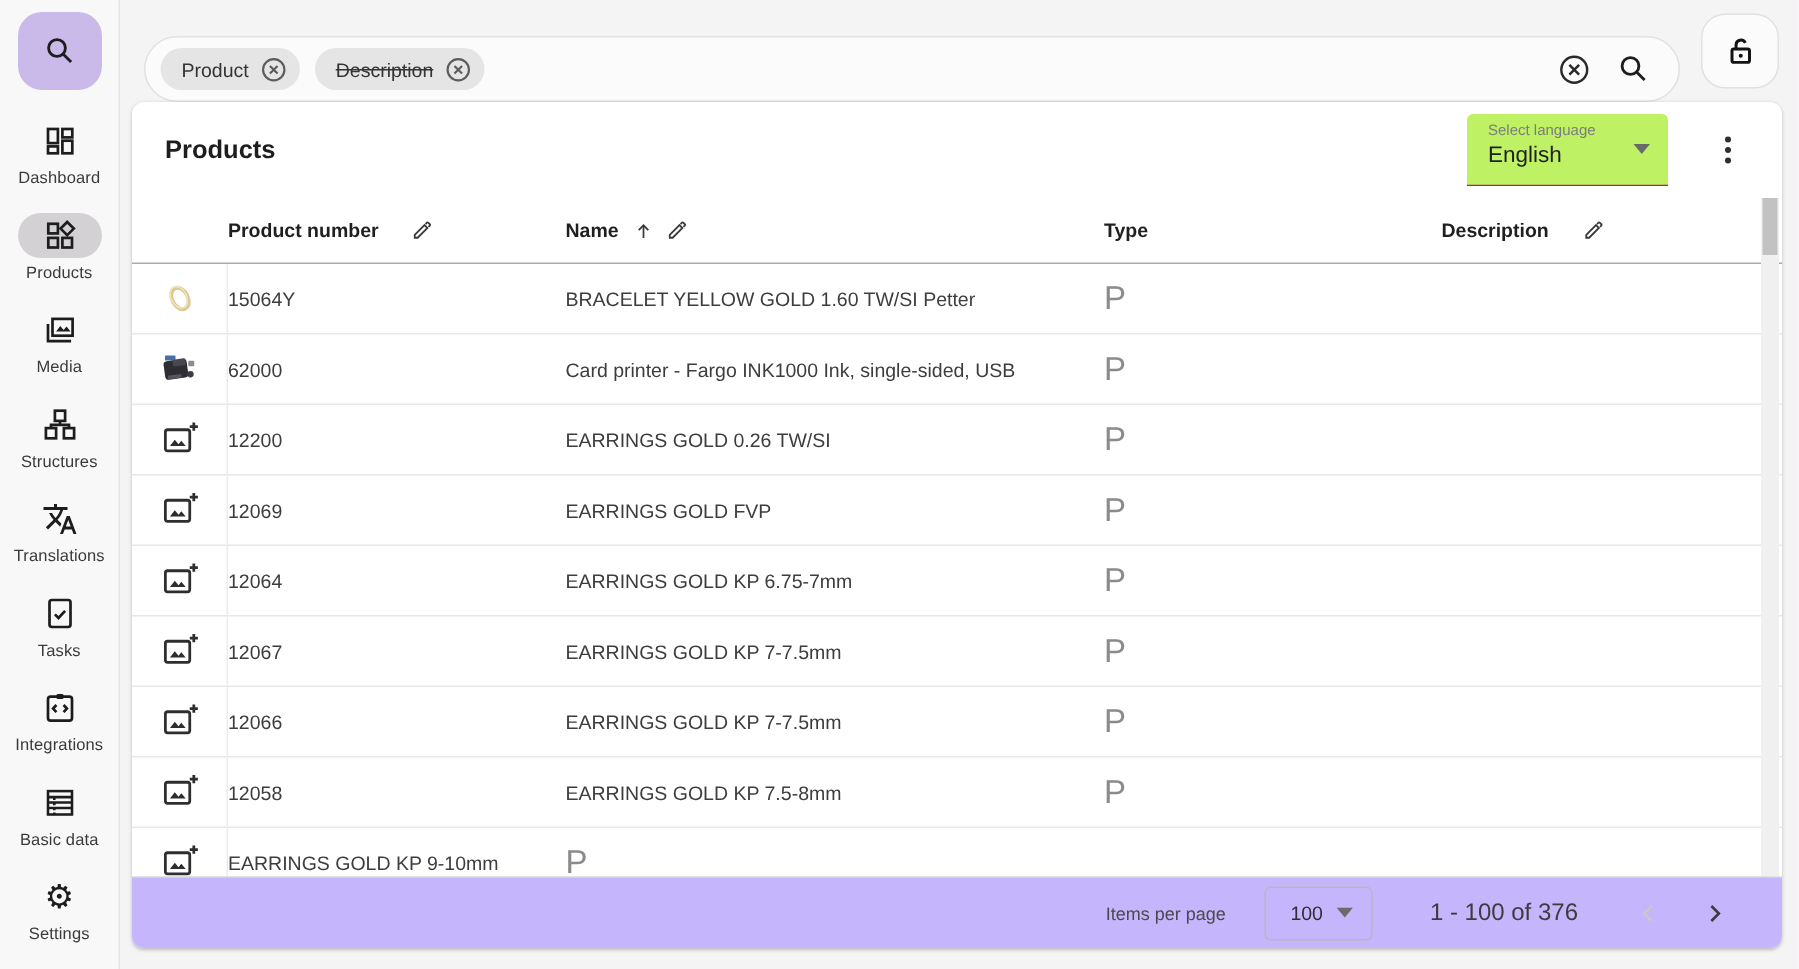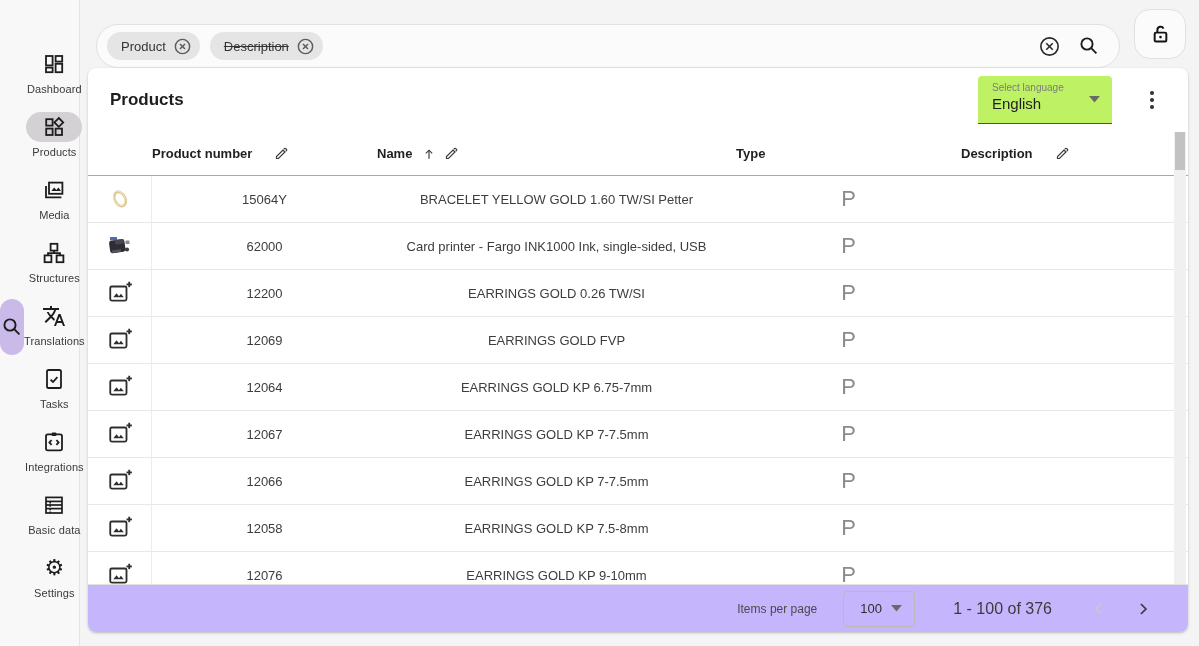--- a/index.html
+++ b/index.html
@@ -2,21 +2,21 @@
 <html><head>
 <meta charset="utf-8">
 <style>
   * { margin:0; padding:0; box-sizing:border-box; }
   html,body { width:1199px; height:646px; overflow:hidden; background:#f5f4f5;
     font-family:"Liberation Sans", sans-serif; color:#232323; }
   .app { display:flex; width:100%; height:100%; }
 
   
   .sidebar { width:80px; height:100%; background:#f9f8f9; border-right:1px solid #e5e3e5;
-    display:flex; align-items:center; flex-shrink:0; }
+    display:flex; flex-direction:column; align-items:center; flex-shrink:0; }
   .search-fab { width:56px; height:56px; margin-top:8px; border-radius:16px; background:#c9baea;
     display:flex; align-items:center; justify-content:center; cursor:pointer; }
   .nav { margin-top:19px; display:flex; flex-direction:column; align-items:center; width:100%; }
   .nav-item { width:100%; height:63px; display:flex; flex-direction:column; align-items:center; cursor:pointer; }
   .nav-ic { width:56px; height:30px; border-radius:15px; display:flex; align-items:center; justify-content:center; }
   .nav-item.active .nav-ic { background:#d4d1d5; }
   .nav-label { font-size:11px; color:#3a3a3a; margin-top:4px; letter-spacing:.1px; }
   svg.ic { display:block; }
   .gear-glyph { font-size:22px; line-height:22px; color:#1d1d1d; }
 
@@ -46,21 +46,21 @@
   .lang-select { width:134px; height:48px; background:#bef264; border-bottom:1px solid #be185d;
     border-radius:4px 4px 0 0; padding:6px 10px 0 14px; cursor:pointer; position:relative; }
   .lang-label { font-size:10px; color:#7c7c7c; }
   .lang-value { font-size:15px; color:#1f1f1f; margin-top:2px; }
   .lang-caret { position:absolute; right:12px; top:20px; }
   .kebab { width:28px; height:28px; margin-left:26px; display:flex; flex-direction:column;
     align-items:center; justify-content:center; gap:3px; cursor:pointer; }
   .kebab i { width:4px; height:4px; border-radius:50%; background:#2e2e2e; }
 
   
-  .tablewrap { flex:1; position:relative; overflow:hidden;text-align:center; }
+  .tablewrap { flex:1; position:relative; overflow:hidden; }
   .trow { display:grid; grid-template-columns:64px 225px 359px 225px 1fr; align-items:center; }
   .thead { height:44px; border-bottom:1px solid #a9a9a9; }
   .th { font-size:13px; font-weight:bold; color:#1f1f1f; display:flex; align-items:center; }
   .th .pencil { margin-left:22px; cursor:pointer; }
   .th .sort { margin-left:10px; cursor:pointer; }
   .th.name .pencil { margin-left:8px; }
   .tbody-row { height:47px; border-bottom:1px solid #e9e8e9; cursor:pointer; }
   .cell { font-size:13px; color:#3d3d3d; }
   .thumb { display:flex; align-items:center; justify-content:center; border-right:1px solid #ececec; height:100%; }
   .type-p { font-size:22px; font-weight:300; color:#8b8b8b; font-family:"Liberation Sans",sans-serif; }
@@ -468,21 +468,20 @@
     <div class="thumb">
                 <span class="thumb-glyph">
                   <svg class="ic" width="26" height="26" viewBox="0 0 24 24" fill="none" stroke="#2e2e2e" stroke-width="1.7">
                     <rect x="3" y="6" width="15" height="13" rx="1.4"></rect>
                     <path d="M5.8 16l3-3.8 2.3 2.7 1.7-2.1 2.7 3.2z" fill="#2e2e2e" stroke="none"></path>
                     <line x1="20.5" y1="1.6" x2="20.5" y2="6.6"></line>
                     <line x1="18" y1="4.1" x2="23" y2="4.1"></line>
                   </svg>
                 </span>
               </div>
-    <div class="cell">12076</div>
     <div class="cell">EARRINGS GOLD KP 9-10mm</div>
     <div class="cell"><span class="type-p">P</span></div>
     <div class="cell"></div>
   </div>
 </div>
         <div class="vscroll">
           <div class="thumbbar"></div>
         </div>
       </div>
 

